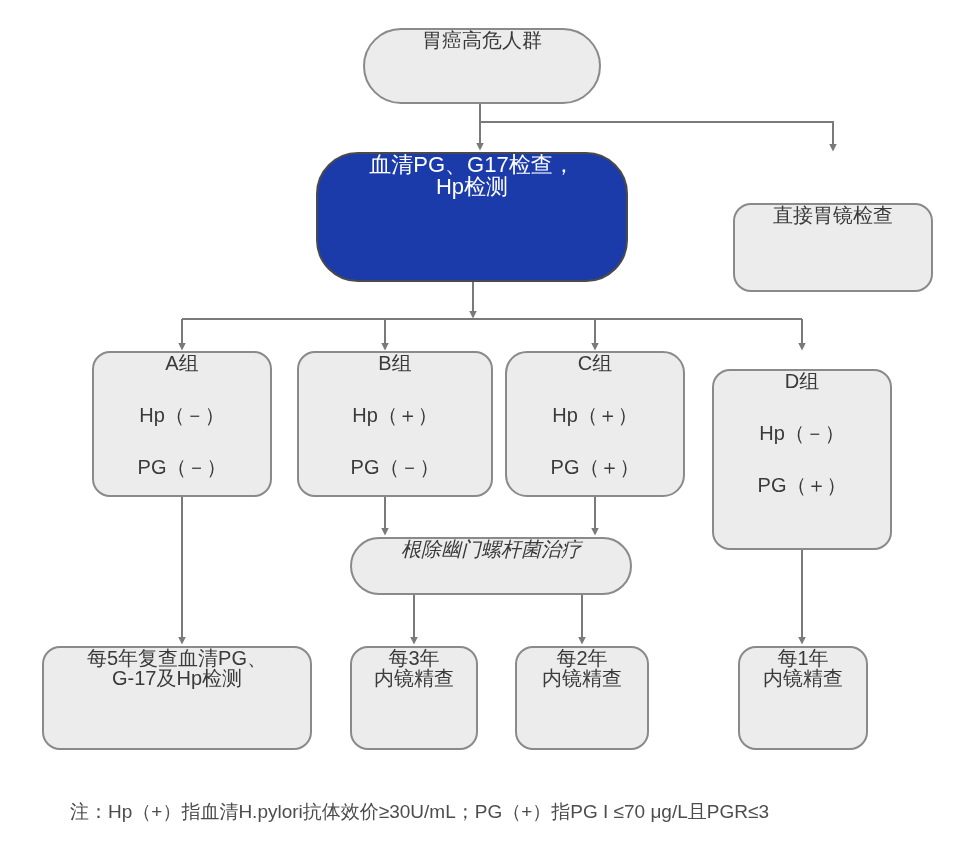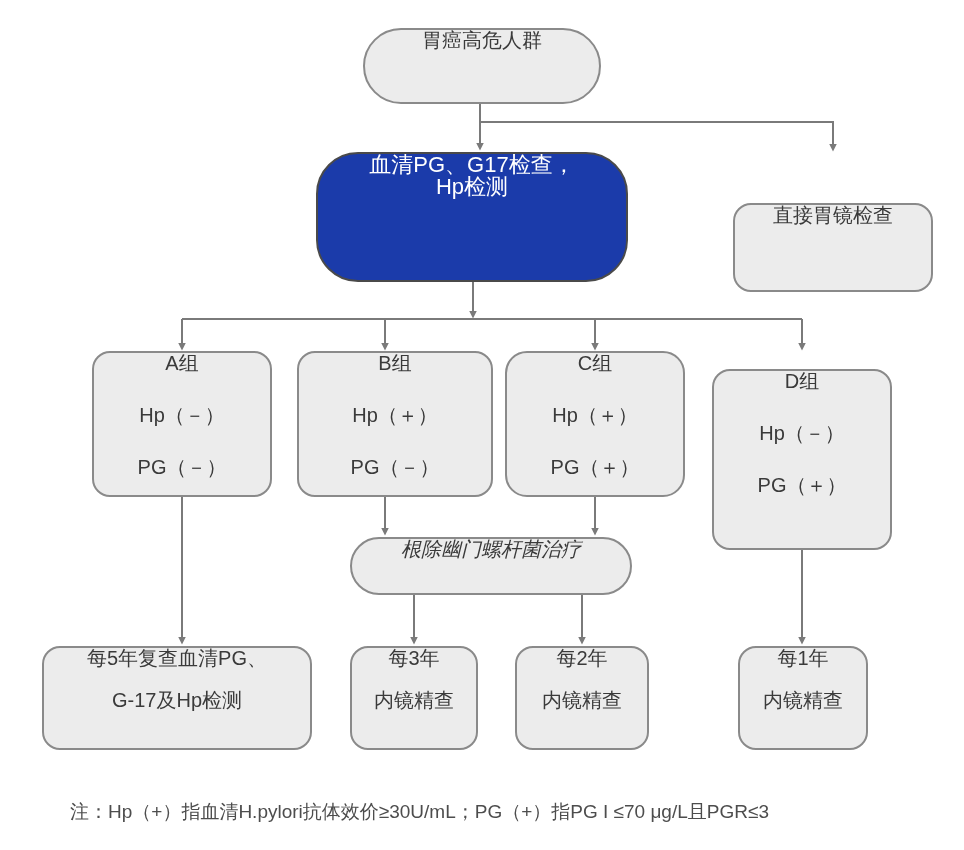--- a/index.html
+++ b/index.html
@@ -48,21 +48,21 @@
   .node.pill { border-radius: 999px; }
   .node.rect { border-radius: 18px; }
   .node.highlight {
     background: var(--highlight-fill, #1b3baa);
     border-color: var(--highlight-border, #4a4a4a);
     color: var(--highlight-text, #ffffff);
     font-size: 22px;
     border-radius: 42px;
   }
   .node.group { gap: 32px; }
-  .node.followup { gap: 22px; }
+  .node.followup { }
   .note {
     position: absolute;
     z-index: 1;
     left: 70px;
     top: 799px;
     font-size: 19px;
     color: var(--note-text, #4d4d4d);
     white-space: nowrap;
   }
 </style>

